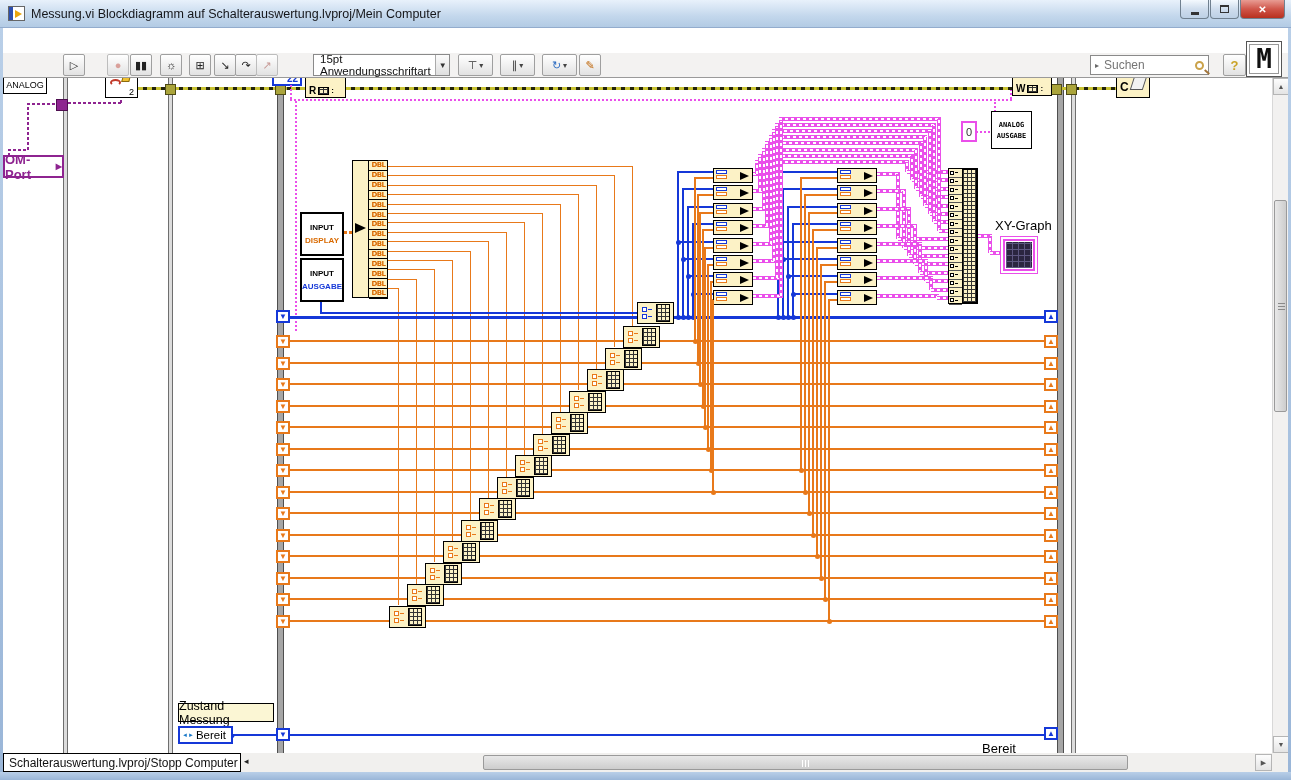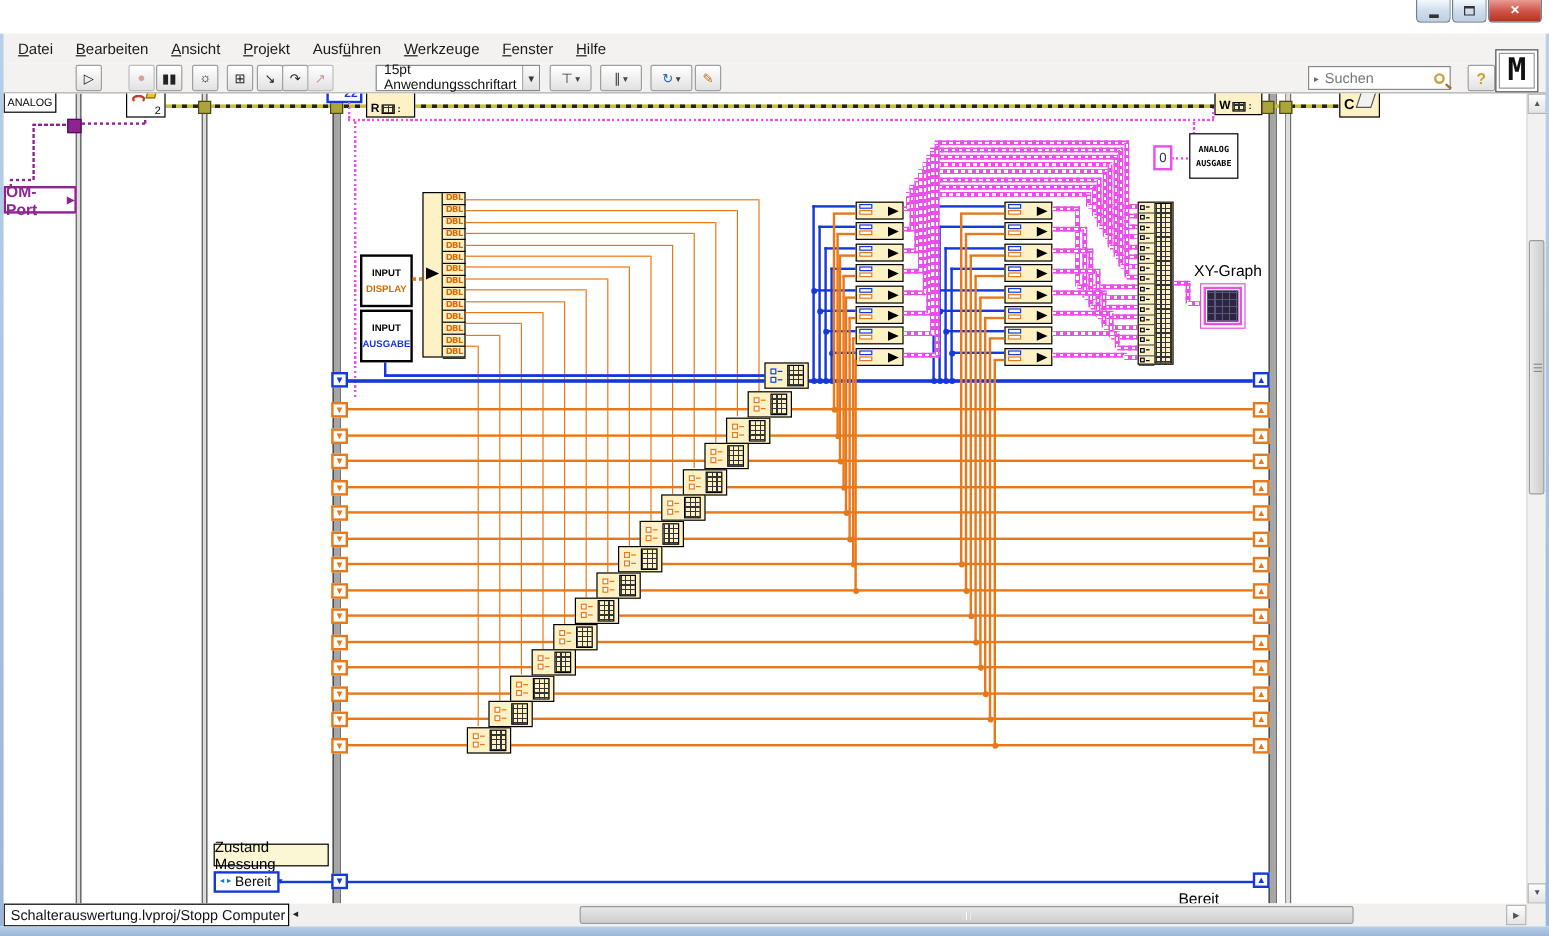--- a/index.html
+++ b/index.html
@@ -71,42 +71,39 @@
   .hthumb{position:absolute;top:2px;height:15px;border:1px solid #9a9a9a;background:linear-gradient(#e8e8e8,#cdcdcd);border-radius:2px;}
   .grip-h{position:absolute;top:4px;display:flex;gap:2px;}
   .grip-h span{width:1px;height:7px;background:#8a8a8a;border-right:1px solid #fff;}
   .edge{position:absolute;background:linear-gradient(#b9cfe8,#9ab6d8);}
 </style>
 </head>
 <body>
 
 <div class="win">
 
+  <div class="titlebar">
+    <div class="titleicon">
+        <div class="strip"></div>
+        <div class="arr"></div>
+      </div>
+    <div class="titletext">Messung.vi Blockdiagramm auf Schalterauswertung.lvproj/Mein Computer</div>
+  </div>
   <div class="winbtns">
     <div class="wb min">
         <span style="width:8px;height:3px;background:#333;margin-top:8px;"></span>
       </div>
     <div class="wb max">
         <span style="width:9px;height:8px;border:1px solid #333;border-top:2px solid #333;"></span>
       </div>
     <div class="wb close">
         <span>✕</span>
       </div>
   </div>
 
-  <div class="menubar" id="menubar">
-      <span class="mi"><u>D</u>atei</span>
-      <span class="mi"><u>B</u>earbeiten</span>
-      <span class="mi"><u>A</u>nsicht</span>
-      <span class="mi"><u>P</u>rojekt</span>
-      <span class="mi">Ausf<u>ü</u>hren</span>
-      <span class="mi"><u>W</u>erkzeuge</span>
-      <span class="mi"><u>F</u>enster</span>
-      <span class="mi"><u>H</u>ilfe</span>
-    </div>
 
   <div class="toolbar" id="toolbar">
     <div class="fontsel">
       <span>15pt Anwendungsschriftart</span>
       <span class="dd">▼</span>
     </div>
     <div class="search">
       <span style="font-size:8px;color:#666;">▸</span>
       <input placeholder="Suchen" style="">
       <span class="mag"></span>

